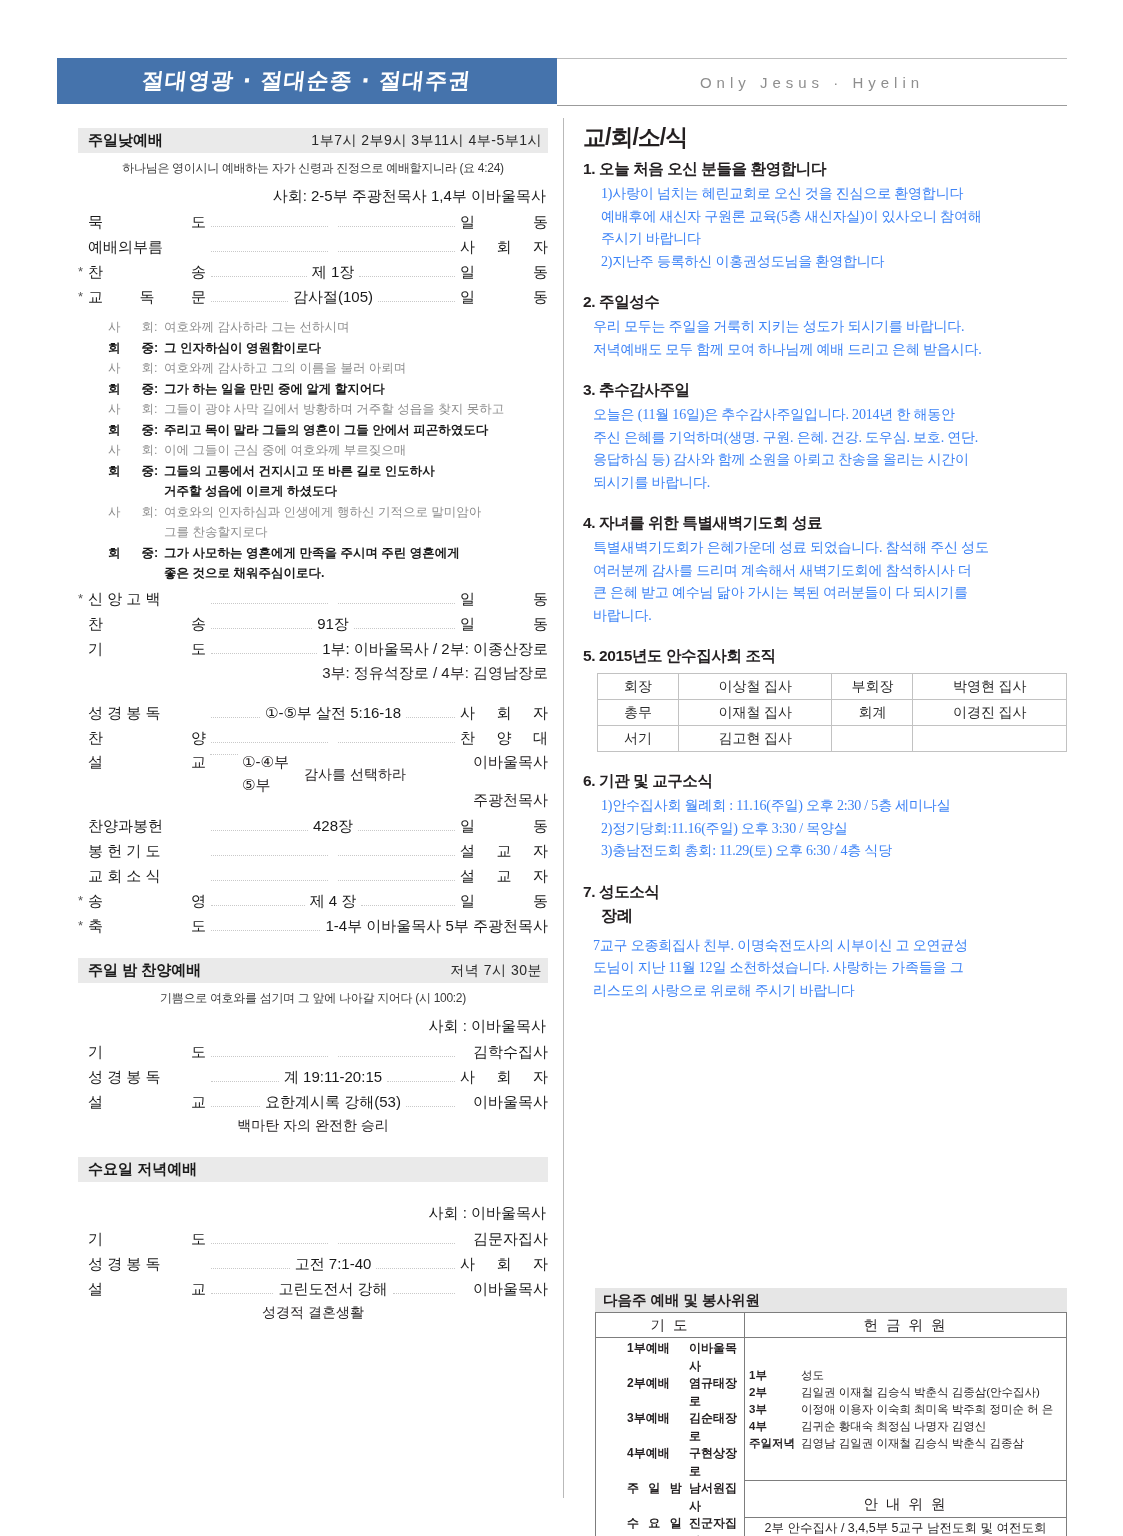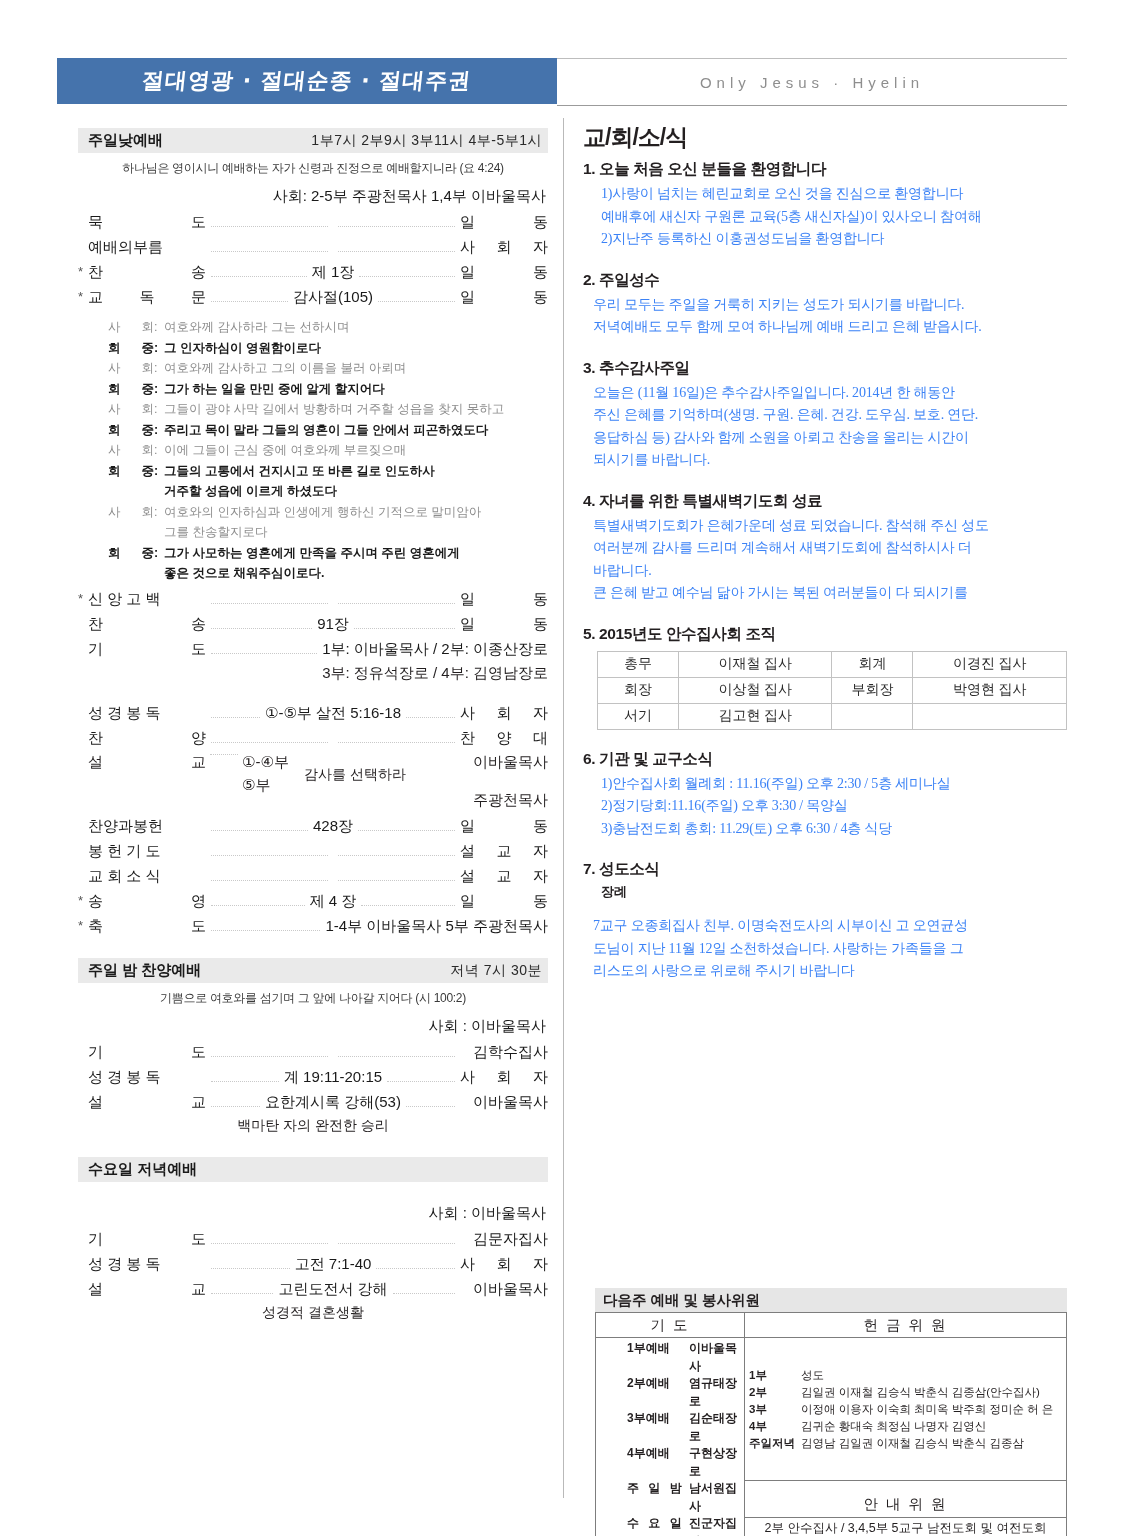--- a/index.html
+++ b/index.html
@@ -76,21 +76,21 @@
   
   .right{position:absolute;left:583px;top:122px;width:500px;}
   .news-title{font-size:23px;font-weight:bold;letter-spacing:-1px;margin-bottom:6px;}
   .item{margin-bottom:6px;}
   .item-h{font-size:15.5px;font-weight:bold;margin-bottom:3px;letter-spacing:-0.4px;}
   .item-b{font-size:14px;color:#3b82f6;line-height:22.5px;
           font-family:"Liberation Serif","DejaVu Serif",serif;letter-spacing:-0.2px;}
   .item-b.ind{padding-left:18px;}
   .item-b.ind2{padding-left:10px;}
   .gap{height:13px;}
-  .sub-b{font-size:13px;font-weight:bold;padding-left:18px;margin-bottom:14px;}
+  .sub-b{font-size:16px;font-weight:bold;padding-left:18px;margin-bottom:8px;}
 
   
   table{border-collapse:collapse;}
   .org{margin:6px 0 0 14px;width:470px;
        font-family:"Liberation Serif","DejaVu Serif",serif;}
   .org td{border:1px solid #c2c2c2;height:23px;text-align:center;font-size:14px;color:#2b2b2b;}
   .org td.k{width:80px;}
   .org td.v{width:155px;}
 
   
@@ -519,20 +519,21 @@
     <div class="center-note">성경적 결혼생활</div>
   </div>
 
   <div class="right">
     <div class="news-title">교/회/소/식</div>
 
     <div class="item">
       <div class="item-h">1. 오늘 처음 오신 분들을 환영합니다</div>
       <div class="item-b ind">1)사랑이 넘치는 혜린교회로 오신 것을 진심으로 환영합니다</div>
       <div class="item-b ind">   예배후에 새신자 구원론 교육(5층 새신자실)이 있사오니 참여해</div>
+      <div class="item-b ind">   주시기 바랍니다</div>
       <div class="item-b ind">2)지난주 등록하신 이홍권성도님을 환영합니다</div>
     </div>
     <div class="gap"></div>
 
     <div class="item">
       <div class="item-h">2. 주일성수</div>
       <div class="item-b ind2">우리 모두는 주일을 거룩히 지키는 성도가 되시기를 바랍니다.</div>
       <div class="item-b ind2">저녁예배도 모두 함께 모여 하나님께 예배 드리고 은혜 받읍시다.</div>
     </div>
     <div class="gap"></div>
@@ -543,40 +544,40 @@
       <div class="item-b ind2">주신 은혜를 기억하며(생명. 구원. 은혜. 건강. 도우심. 보호. 연단.</div>
       <div class="item-b ind2">응답하심 등) 감사와 함께 소원을 아뢰고 찬송을 올리는 시간이</div>
       <div class="item-b ind2">되시기를 바랍니다.</div>
     </div>
     <div class="gap"></div>
 
     <div class="item">
       <div class="item-h">4. 자녀를 위한 특별새벽기도회 성료</div>
       <div class="item-b ind2"> 특별새벽기도회가 은혜가운데 성료 되었습니다. 참석해 주신 성도</div>
       <div class="item-b ind2">여러분께 감사를 드리며 계속해서 새벽기도회에 참석하시사 더</div>
+      <div class="item-b ind2">큰 은혜 받고 예수님 닮아 가시는 복된 여러분들이 다 되시기를</div>
       <div class="item-b ind2">바랍니다.</div>
-      <div class="item-b ind2">큰 은혜 받고 예수님 닮아 가시는 복된 여러분들이 다 되시기를</div>
     </div>
     <div class="gap"></div>
 
     <div class="item">
       <div class="item-h">5. 2015년도 안수집사회 조직</div>
       <table class="org">
         <tbody>
             <tr>
+          <td class="k">회장</td>
+          <td class="v">이상철 집사</td>
+          <td class="k">부회장</td>
+          <td class="v">박영현 집사</td>
+        </tr>
+        <tr>
           <td class="k">총무</td>
           <td class="v">이재철 집사</td>
           <td class="k">회계</td>
           <td class="v">이경진 집사</td>
-        </tr>
-        <tr>
-          <td class="k">회장</td>
-          <td class="v">이상철 집사</td>
-          <td class="k">부회장</td>
-          <td class="v">박영현 집사</td>
         </tr>
         <tr>
           <td class="k">서기</td>
           <td class="v">김고현 집사</td>
           <td class="k"></td>
           <td class="v"></td>
         </tr>
       </tbody>
         </table>
     </div>

